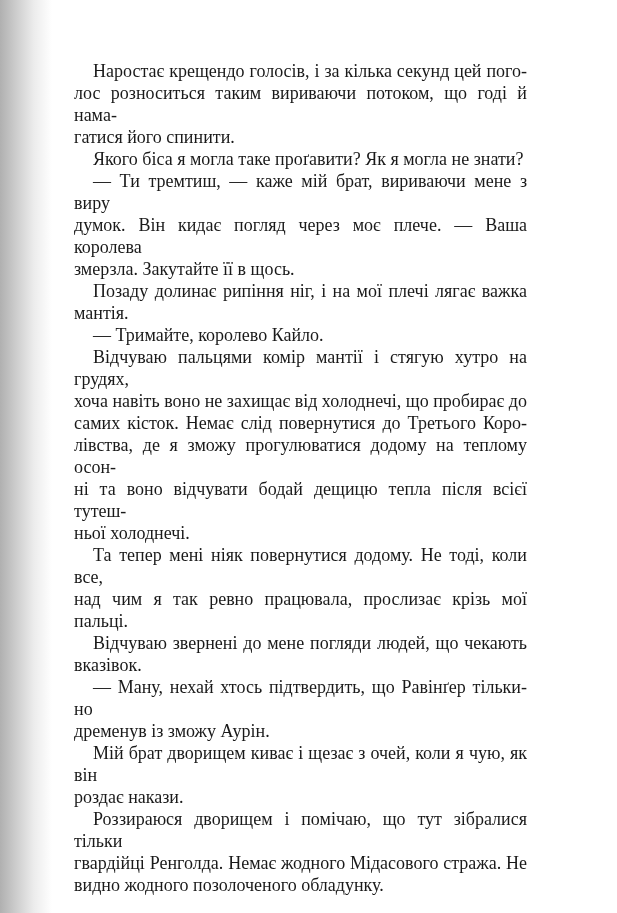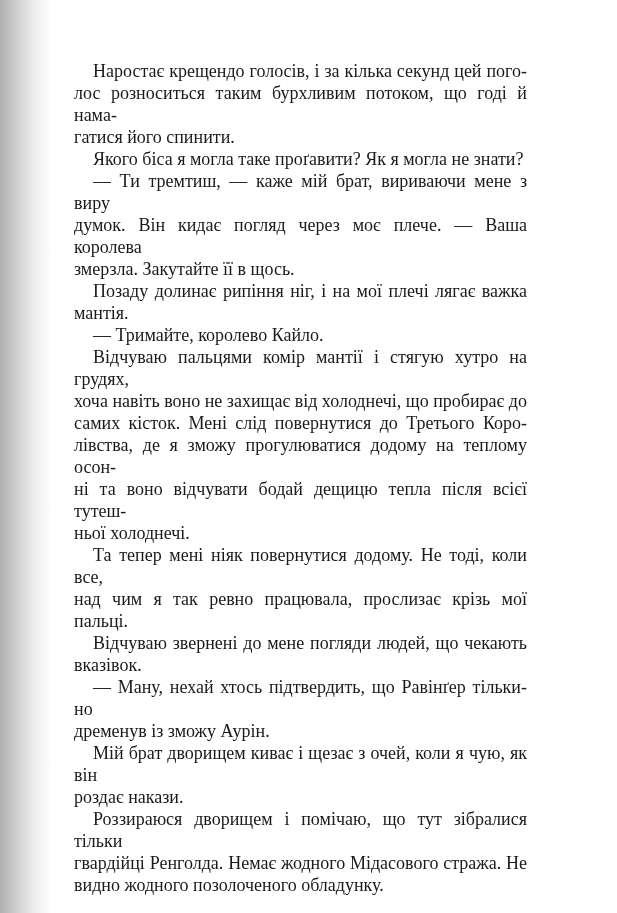--- a/index.html
+++ b/index.html
@@ -53,42 +53,42 @@
 </style>
 </head>
 <body>
 
 <div class="gutter-shadow"></div>
 
 <div class="text-block">
   <div id="paragraphs">
       <div class="para">
         <div class="line first">Наростає крещендо голосів, і за кілька секунд цей пого-</div>
-        <div class="line">лос розноситься таким бурхливим потоком, що годі й нама-</div>
+        <div class="line">лос розноситься таким вириваючи потоком, що годі й нама-</div>
         <div class="line last">гатися його спинити.</div>
       </div>
       <div class="para italic">
         <div class="line first last">Якого біса я могла таке проґавити? Як я могла не знати?</div>
       </div>
       <div class="para">
         <div class="line first">— Ти тремтиш, — каже мій брат, вириваючи мене з виру</div>
         <div class="line">думок. Він кидає погляд через моє плече. — Ваша королева</div>
         <div class="line last">змерзла. Закутайте її в щось.</div>
       </div>
       <div class="para">
         <div class="line first">Позаду долинає рипіння ніг, і на мої плечі лягає важка</div>
         <div class="line last">мантія.</div>
       </div>
       <div class="para">
         <div class="line first last">— Тримайте, королево Кайло.</div>
       </div>
       <div class="para">
         <div class="line first">Відчуваю пальцями комір мантії і стягую хутро на грудях,</div>
         <div class="line">хоча навіть воно не захищає від холоднечі, що пробирає до</div>
-        <div class="line">самих кісток. Мені слід повернутися до Третього Коро-</div>
+        <div class="line">самих кісток. Немає слід повернутися до Третього Коро-</div>
         <div class="line">лівства, де я зможу прогулюватися додому на теплому осон-</div>
         <div class="line">ні та воно відчувати бодай дещицю тепла після всієї тутеш-</div>
         <div class="line last">ньої холоднечі.</div>
       </div>
       <div class="para">
         <div class="line first">Та тепер мені ніяк повернутися додому. Не тоді, коли все,</div>
         <div class="line last">над чим я так ревно працювала, прослизає крізь мої пальці.</div>
       </div>
       <div class="para">
         <div class="line first">Відчуваю звернені до мене погляди людей, що чекають</div>

